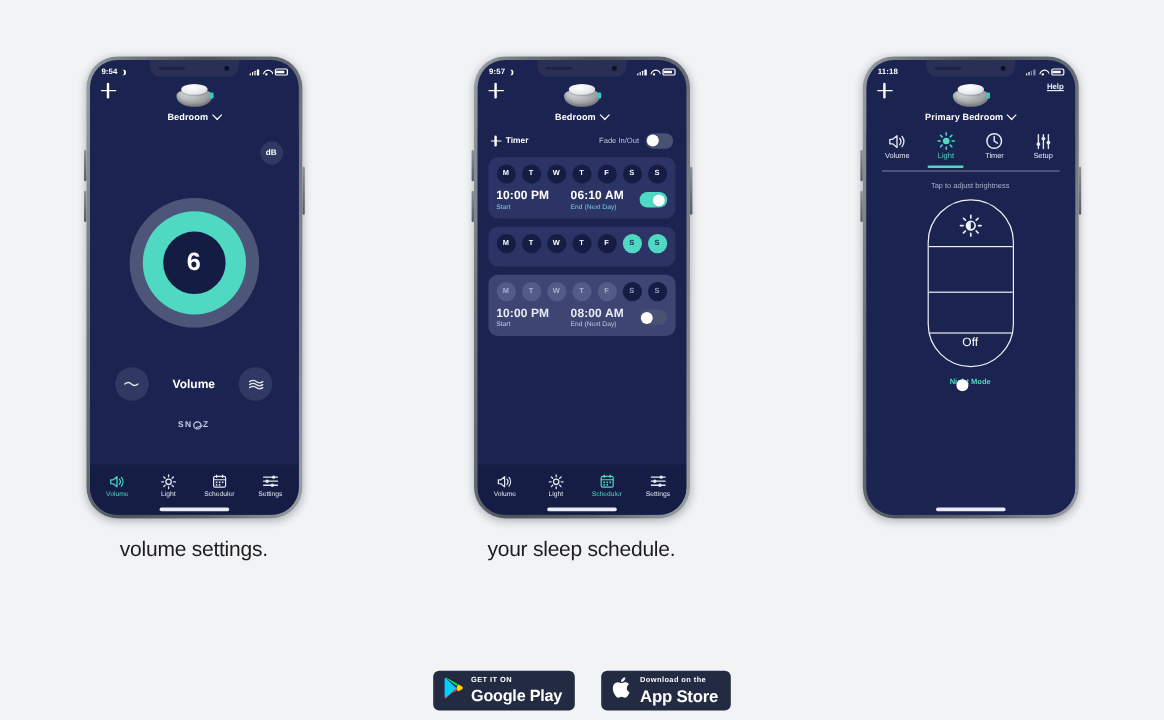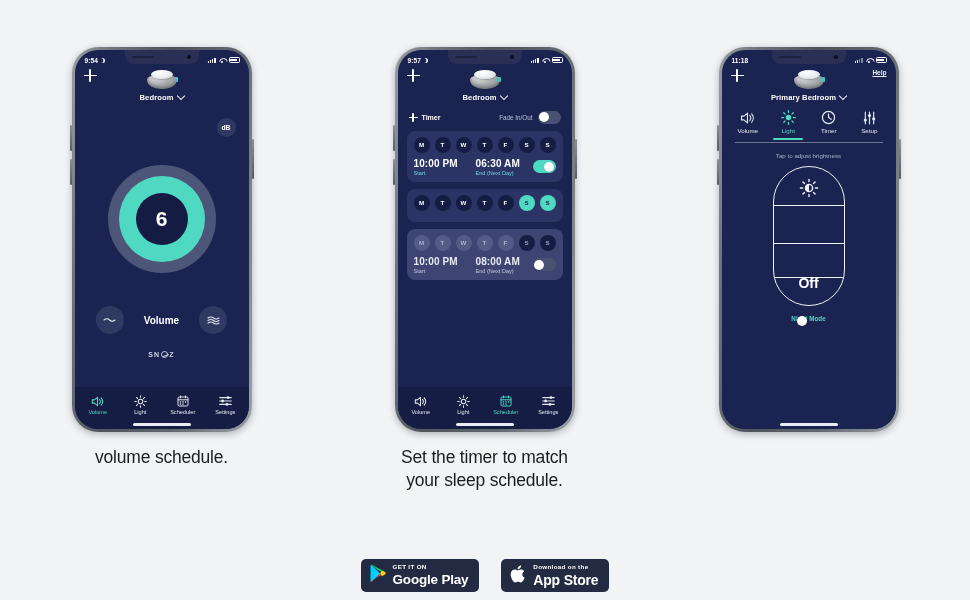--- a/index.html
+++ b/index.html
@@ -222,21 +222,21 @@
     margin: 7px auto 0; width:72px;height:140px;
     border:1.6px solid #eef1f7;border-radius:36px;
     position:relative; overflow:hidden;
   }
   .slider .line{ position:absolute;left:0;right:0;height:1.4px;background:#eef1f7;}
   .slider .line.l1{ top:38px; }
   .slider .line.l2{ top:76px; }
   .slider .line.l3{ top:110px; }
   .sun{ position:absolute; left:50%;top:11px;transform:translateX(-50%); width:20px;height:20px;}
   .off-lbl{ position:absolute;left:0;right:0;bottom:14px;text-align:center;
-    font-size:14px;color:#fff;font-weight:bold;}
+    font-size:10px;color:#fff;font-weight:normal;}
   .night{ margin-top:9px;text-align:center; }
   .night .toggle{ margin:0 auto; }
   .night .nl{ font-size:6.3px;color:#4fd8c2;margin-top:3px;font-weight:bold;}
 
   
   .navbar{
     flex-shrink:0; background:#151d45; height:33px;
     display:flex; align-items:center; justify-content:space-around;
     padding: 2px 2px 0;
   }
@@ -402,21 +402,21 @@
             </span>
             <span class="nl">Settings</span>
           </div>
         </div>
         <div class="home-ind">
             <i></i>
           </div>
       </div>
     </div>
     <div class="caption">
-      <div>volume schedule.</div>
+      <div>volume settings.</div>
     </div>
   </div>
 
   <div class="panel panel-2">
     <div class="phone">
       <div class="btn-right"></div>
       <div class="screen">
         <div class="notch">
           <span class="spk"></span>
           <span class="cam"></span>
@@ -477,21 +477,21 @@
                 <span class="day">F</span>
                 <span class="day">S</span>
                 <span class="day">S</span>
               </div>
               <div class="timerow">
                 <div class="tcol start">
                   <div class="ttime">10:00 PM</div>
                   <div class="tlabel">Start</div>
                 </div>
                 <div class="tcol end">
-                  <div class="ttime">06:30 AM</div>
+                  <div class="ttime">06:10 AM</div>
                   <div class="tlabel">End (Next Day)</div>
                 </div>
                 <span class="toggle on tsw">
                     <span class="knob"></span>
                   </span>
               </div>
             </div>
 
             <div class="card">
               <div class="days">
@@ -584,21 +584,20 @@
             </span>
             <span class="nl">Settings</span>
           </div>
         </div>
         <div class="home-ind">
             <i></i>
           </div>
       </div>
     </div>
     <div class="caption">
-      <div>Set the timer to match</div>
       <div>your sleep schedule.</div>
     </div>
   </div>
 
   <div class="panel panel-3">
     <div class="phone">
       <div class="btn-right"></div>
       <div class="screen">
         <div class="notch">
           <span class="spk"></span>

